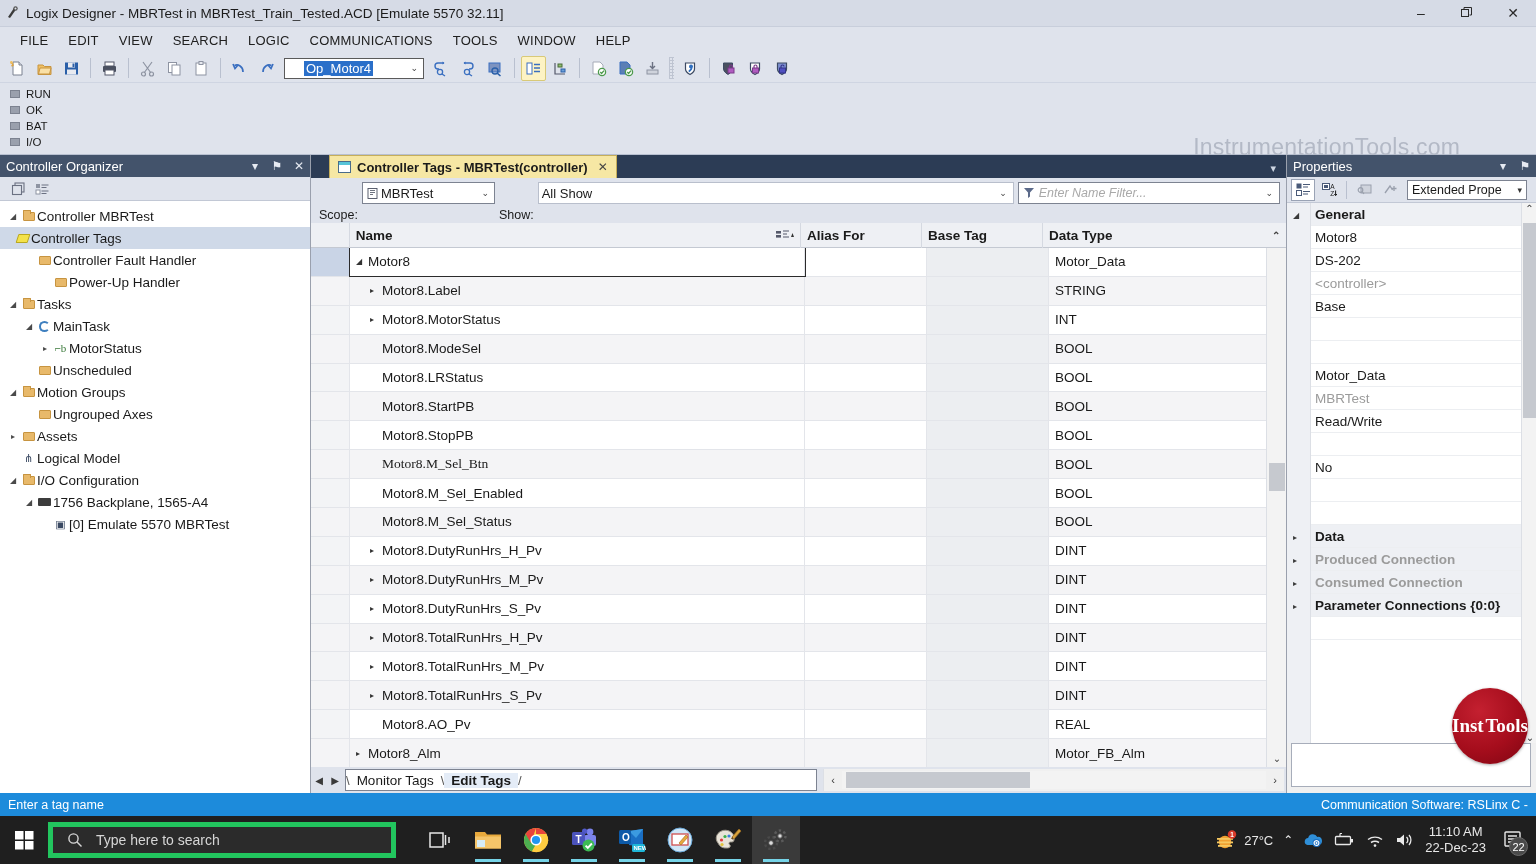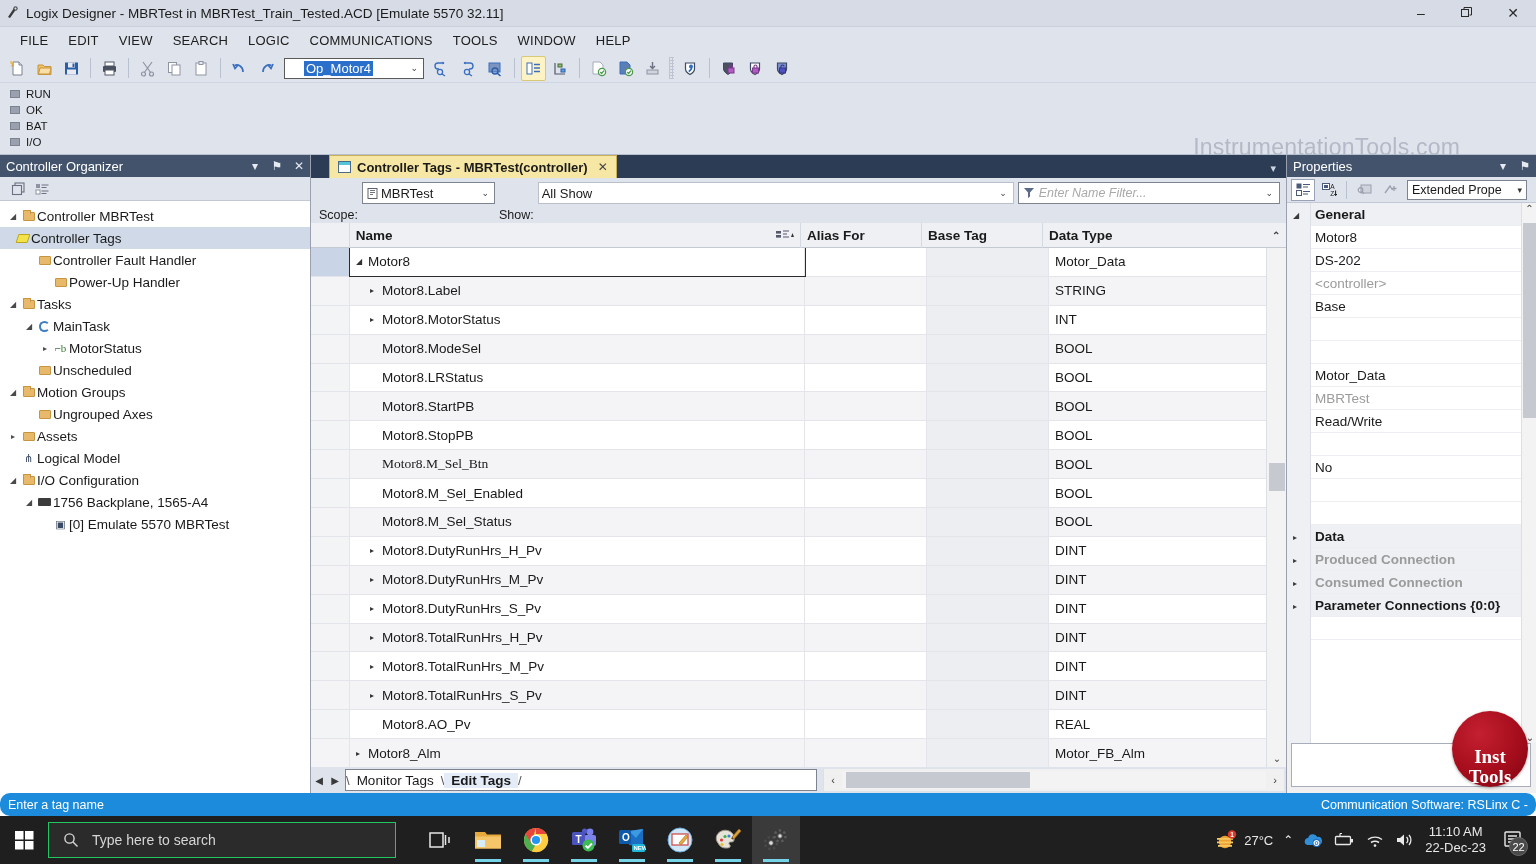--- a/index.html
+++ b/index.html
@@ -317,50 +317,50 @@
   .prow.empty { }
   .pgut-tri { position:absolute; left:6px; font-size:8px; color:#3a3a3a; }
   .pl-scroll { width:16px; background:#f3f3f3; border-left:1px solid #dcdfe5; position:relative;}
   .pls-thumb { position:absolute; left:1px; top:20px; width:14px; height:195px; background:#c6c9cf; }
   .pls-up, .pls-dn { text-align:center; font-size:10px; color:#333; }
   .pls-dn { position:absolute; bottom:0; width:16px; }
   .pdesc { position:absolute; left:4px; bottom:6px; width:240px; height:44px;
     background:#fff; border:1px solid #a7adba; }
 
   .instlogo {
-    position:absolute; right:8px; bottom:6px; width:76px; height:76px; border-radius:50%;
+    position:absolute; right:8px; bottom:29px; width:76px; height:76px; border-radius:50%;
     background:radial-gradient(circle at 36% 30%, #c42030 0%, #a50d1c 55%, #7d0512 100%);
-    color:#fff; display:flex; flex-direction:column; align-items:center; justify-content:flex-end;
+    color:#fff; display:flex; flex-direction:row; align-items:center; justify-content:space-between;
     font-family:"Liberation Serif", serif; font-size:19px; line-height:1.05; font-weight:bold;
     box-shadow:0 1px 3px rgba(0,0,0,.35);
   }
 
   
   .appstatus {
     position:absolute; left:0; top:793px; width:1536px; height:23px;
     background:#1d8bdb; color:#fff; display:flex; align-items:center;
-    font-size:12.5px; padding:0 8px;border-radius:10px;
+    font-size:12.5px; padding:0 8px;
   }
   .appstatus .sp { flex:1; }
 
   
   .taskbar {
     position:absolute; left:0; top:816px; width:1536px; height:48px; background:#1f1f1f;
     display:flex; align-items:center;
   }
   .startbtn { width:48px; height:48px; display:flex; align-items:center; justify-content:center; }
   .winlogo { width:19px; height:19px;
     background:
       linear-gradient(#fff,#fff) 0 0/8.5px 8.5px no-repeat,
       linear-gradient(#fff,#fff) 10.5px 0/8.5px 8.5px no-repeat,
       linear-gradient(#fff,#fff) 0 10.5px/8.5px 8.5px no-repeat,
       linear-gradient(#fff,#fff) 10.5px 10.5px/8.5px 8.5px no-repeat;
   }
   .searchbox {
-    width:348px; height:36px; background:#2b2b2b; border:1px solid #22c55e;
+    width:348px; height:36px; background:#2b2b2b; border:5px solid #22c55e;
     display:flex; align-items:center; padding-left:14px; gap:13px; color:#d6d6d6; font-size:14px;
   }
   .tb-apps { display:flex; align-items:center; margin-left:20px; gap:0px; }
   .tapp { width:48px; height:48px; display:flex; align-items:center; justify-content:center;
     position:relative; }
   .tapp.act { background:#3a3a3a; }
   .tapp .bar { position:absolute; bottom:2px; left:11px; width:26px; height:3px; background:#76d4e8; }
   .tray { margin-left:auto; display:flex; align-items:center; gap:10px; padding-right:6px;
     color:#e8e8e8; font-size:13px; }
   .clock { text-align:center; line-height:1.22; font-size:13px; }

